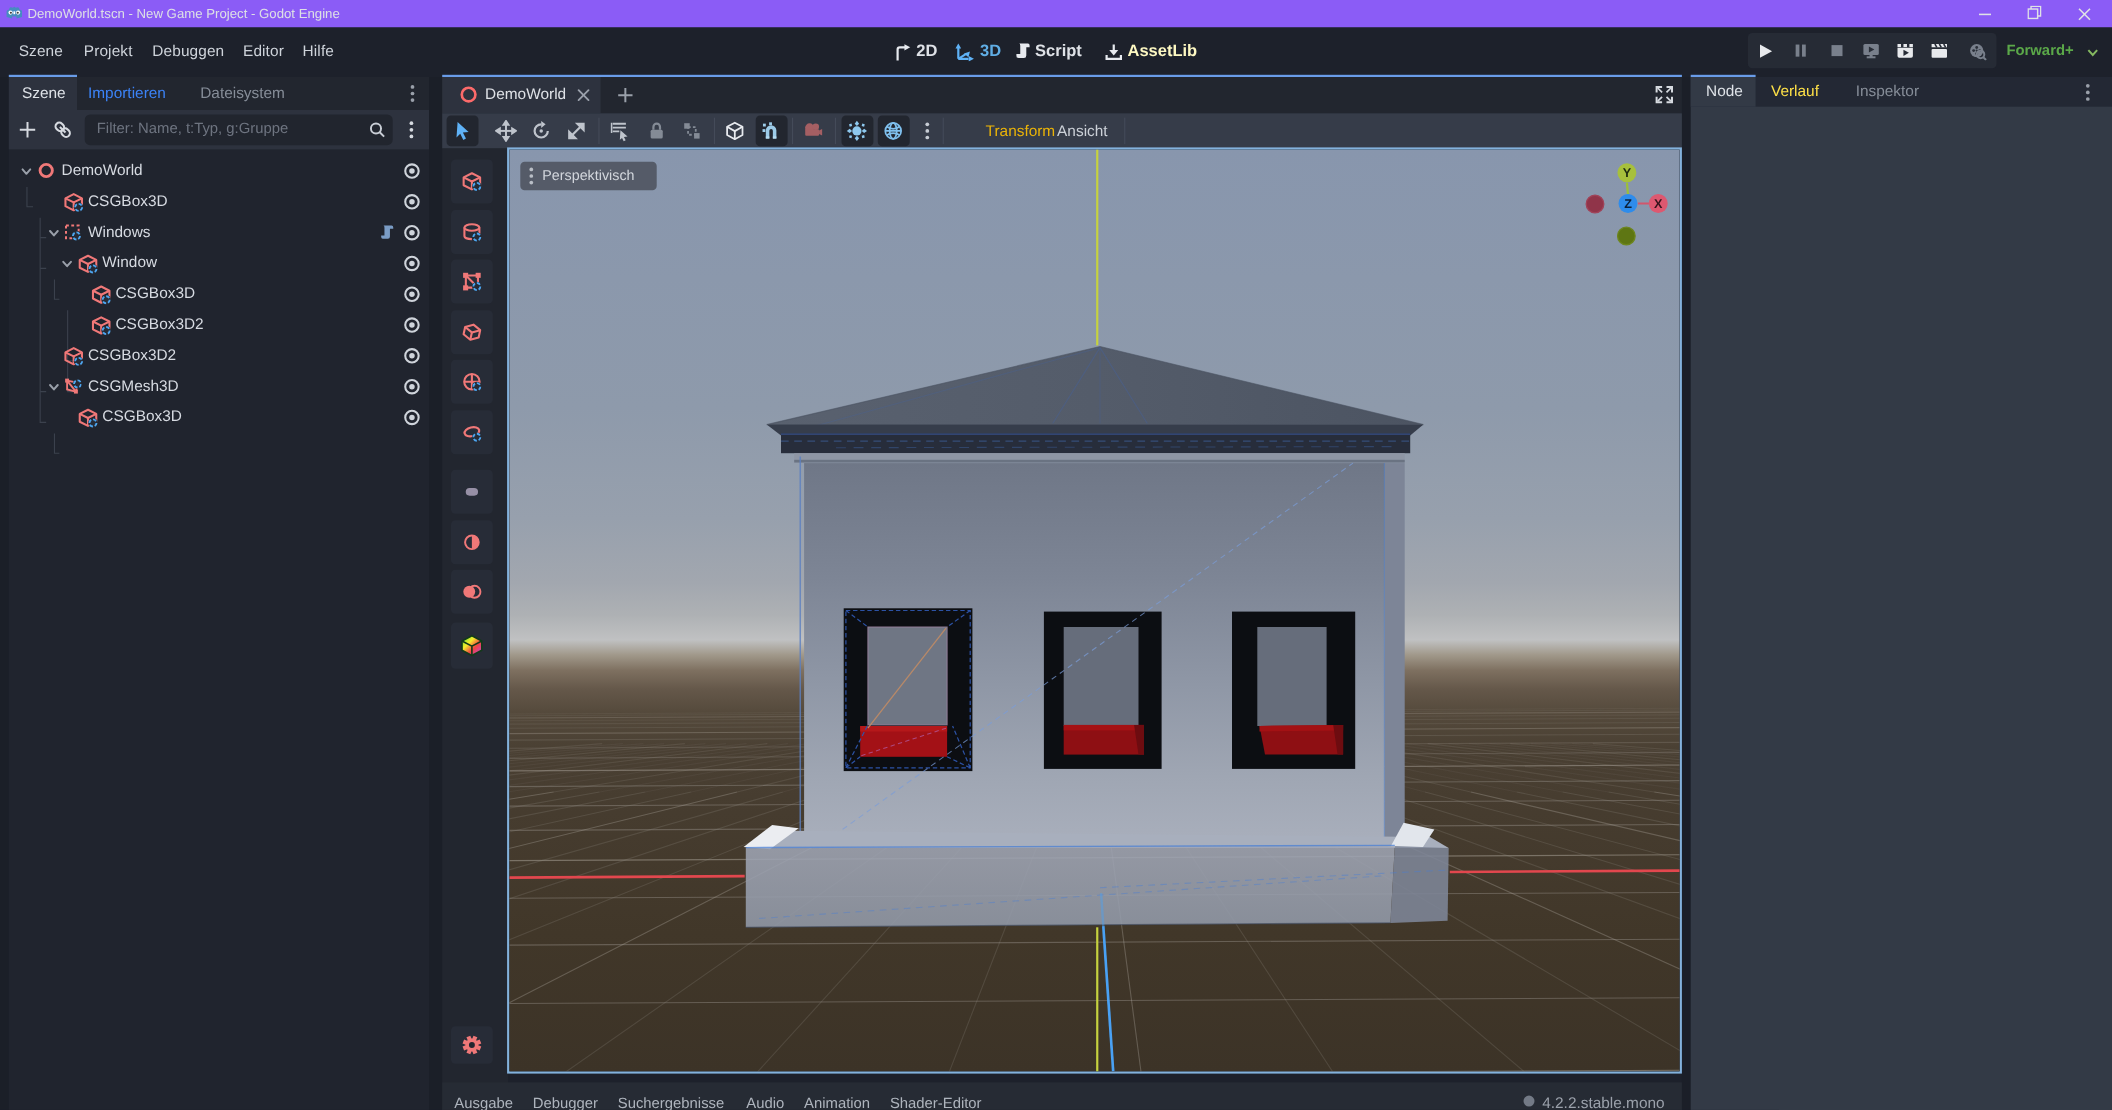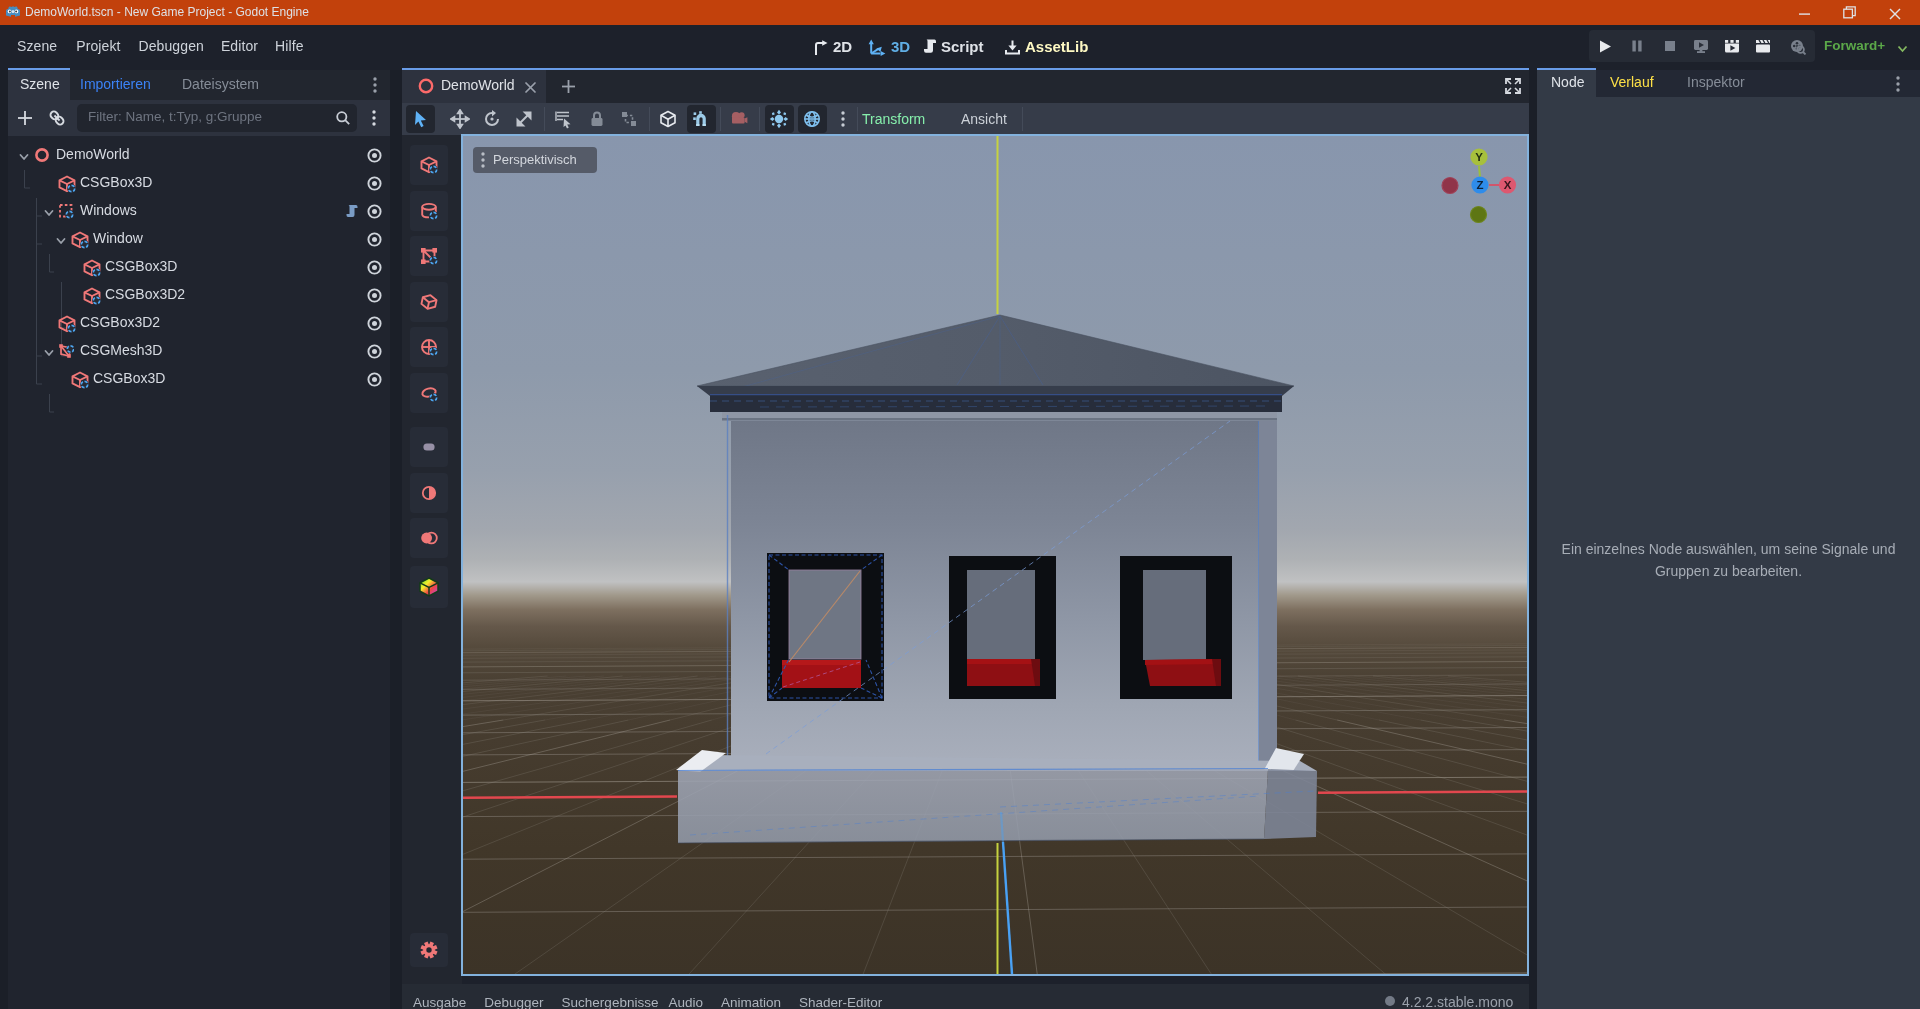--- a/index.html
+++ b/index.html
@@ -1,18 +1,18 @@
 <!DOCTYPE html>
 <html><head><meta charset="utf-8"><style>
 *{margin:0;padding:0;box-sizing:border-box}
 body{width:1920px;height:1009px;font-family:"Liberation Sans",sans-serif;background:#1b1f28;overflow:hidden;position:relative}
 .abs{position:absolute}
 </style></head><body>
 
-<div class="abs" style="left:0;top:0;width:1920px;height:25px;background:#c2410c">
+<div class="abs" style="left:0;top:0;width:1920px;height:25px;background:#8b5cf6">
  <span class="abs" style="left:5px;top:4px"><svg width="16" height="16" viewBox="0 0 16 16" style="" xmlns="http://www.w3.org/2000/svg">
         <path d="M1,11.5 L1,6.5 Q1,5.5 2,5.2 L3.2,4.9 L3.6,3.4 Q4,2.4 5,2.6 L6.6,3 L8,2.2 L9.4,3 L11,2.6 Q12,2.4 12.4,3.4 L12.8,4.9 L14,5.2 Q15,5.5 15,6.5 L15,11.5 L10,12.8 L10,11 L6,11 L6,12.8 Z" fill="#478cbf"></path>
         <circle cx="4.6" cy="7.4" r="1.9" fill="#fff"></circle>
         <circle cx="11.4" cy="7.4" r="1.9" fill="#fff"></circle>
         <circle cx="4.9" cy="7.6" r="1" fill="#414042"></circle>
         <circle cx="11.1" cy="7.6" r="1" fill="#414042"></circle>
         <rect x="7.2" y="6.3" width="1.6" height="2.6" fill="#fff"></rect>
       </svg></span>
  <span class="abs" style="left:25px;top:5px;font-size:12px;color:#dde0e5">DemoWorld.tscn - New Game Project - Godot Engine</span>
  <span class="abs" style="left:1799px;top:6px"><svg width="12" height="12" viewBox="0 0 12 12" style="" xmlns="http://www.w3.org/2000/svg">
@@ -482,21 +482,21 @@
           </g>
         </svg></span>
   <span class="abs" style="left:437px;top:6px"><svg width="8" height="20" viewBox="0 0 8 20" style="" xmlns="http://www.w3.org/2000/svg">
           <g fill="#c7ccd4">
             <circle cx="4" cy="4" r="1.7"></circle>
             <circle cx="4" cy="10" r="1.7"></circle>
             <circle cx="4" cy="16" r="1.7"></circle>
           </g>
         </svg></span>
   <div class="abs" style="left:455px;top:4px;width:1px;height:24px;background:#444b59"></div>
-  <span class="abs" style="left:460px;top:8px;font-size:14px;color:#86efac">Transform</span>
+  <span class="abs" style="left:494px;top:8px;font-size:14px;color:#eab308">Transform</span>
   <span class="abs" style="left:559px;top:8px;font-size:14px;color:#ccd1d8">Ansicht</span>
   <div class="abs" style="left:620px;top:4px;width:1px;height:24px;background:#444b59"></div>
  </div>
 
  <div class="abs" style="left:0;top:65px;width:60px;height:874px;background:#22262f">
 <div class="abs" style="left:8px;top:10px;width:38px;height:40px;background:#272c37;border-radius:4px">
         <span class="abs" style="left:10px;top:11px"><svg width="18" height="18" viewBox="0 0 18 18" style="" xmlns="http://www.w3.org/2000/svg">
             <g stroke="#f07878" stroke-width="1.9" fill="none" stroke-linejoin="round">
               <polygon points="9,1.5 16.5,5.3 16.5,12.4 9,16.2 1.5,12.4 1.5,5.3"></polygon>
               <polyline points="1.5,5.3 9,9 16.5,5.3"></polyline>
@@ -845,34 +845,33 @@
           <circle cx="4" cy="4" r="1.7"></circle>
           <circle cx="4" cy="10" r="1.7"></circle>
           <circle cx="4" cy="16" r="1.7"></circle>
         </g>
       </svg></span>
   <span class="abs" style="left:20px;top:5px;font-size:13px;color:#d3d7dd">Perspektivisch</span>
 </div>
 
 <div class="abs" style="left:402px;top:984px;width:1127px;height:25px;background:#262b34">
  <div class="abs" style="left:11px;top:11px;font-size:13.5px;color:#aeb4bd">
-  <span>Ausgabe</span><span style="margin-left:18px">Debugger</span><span style="margin-left:18px">Suchergebnisse</span><span style="margin-left:10px">Audio</span><span style="margin-left:18px">Animation</span><span style="margin-left:18px">Shader-Editor</span>
+  <span>Ausgabe</span><span style="margin-left:18px">Debugger</span><span style="margin-left:18px">Suchergebnisse</span><span style="margin-left:20px">Audio</span><span style="margin-left:18px">Animation</span><span style="margin-left:18px">Shader-Editor</span>
  </div>
  <span class="abs" style="left:983px;top:12px;width:10px;height:10px;border-radius:50%;background:#737a86"></span>
  <span class="abs" style="left:1000px;top:10px;font-size:14px;color:#9ba1ab">4.2.2.stable.mono</span>
 </div>
 
 <div class="abs" style="left:1537px;top:70px;width:383px;height:939px;background:#333a46">
  <div class="abs" style="left:0;top:0;width:383px;height:27px;background:#232834"></div>
  <div class="abs" style="left:0;top:-2px;width:59px;height:2px;background:#699ce8"></div>
  <div class="abs" style="left:0;top:0;width:59px;height:27px;background:#333a46"></div>
  <span class="abs" style="left:14px;top:4px;font-size:14px;color:#dfe3e8">Node</span>
  <span class="abs" style="left:73px;top:4px;font-size:14px;color:#fde047">Verlauf</span>
  <span class="abs" style="left:150px;top:4px;font-size:14px;color:#868d98">Inspektor</span>
  <span class="abs" style="left:357px;top:4px"><svg width="8" height="20" viewBox="0 0 8 20" style="" xmlns="http://www.w3.org/2000/svg">
         <g fill="#9aa0aa">
           <circle cx="4" cy="4" r="1.7"></circle>
           <circle cx="4" cy="10" r="1.7"></circle>
           <circle cx="4" cy="16" r="1.7"></circle>
         </g>
       </svg></span>
- <div class="abs" style="left:0;top:468px;width:383px;height:46px;text-align:center;font-size:14px;color:#a7adb6;line-height:22px">Ein einzelnes Node auswählen, um seine Signale und<br>Gruppen zu bearbeiten.</div>
 </div>
 
 </body></html>

